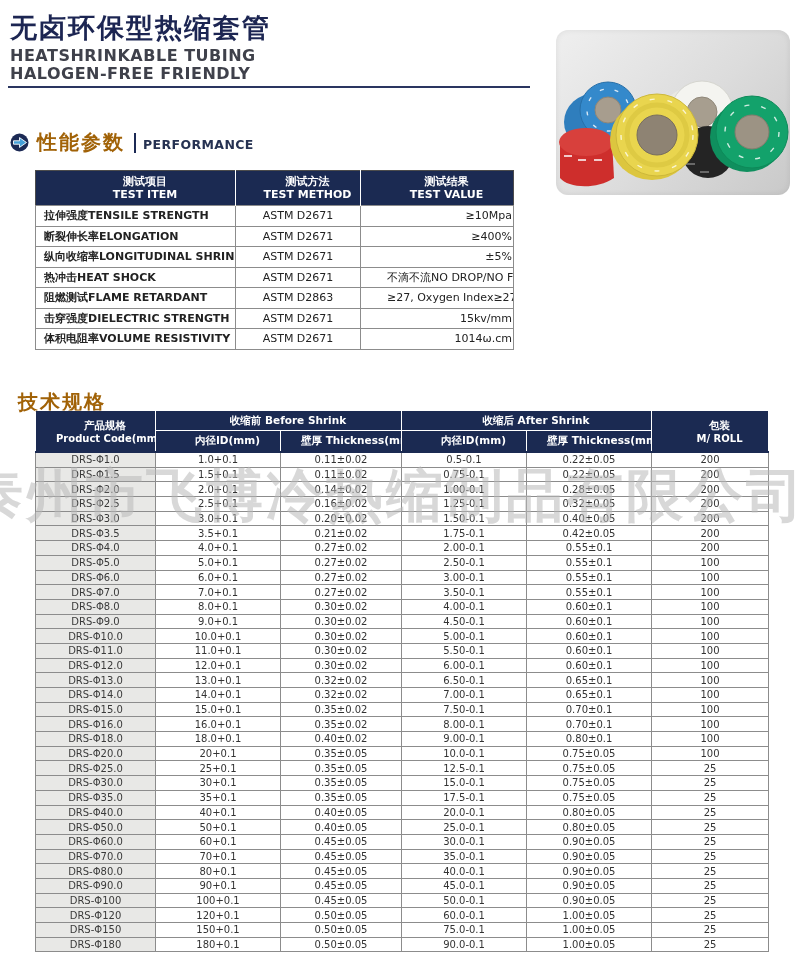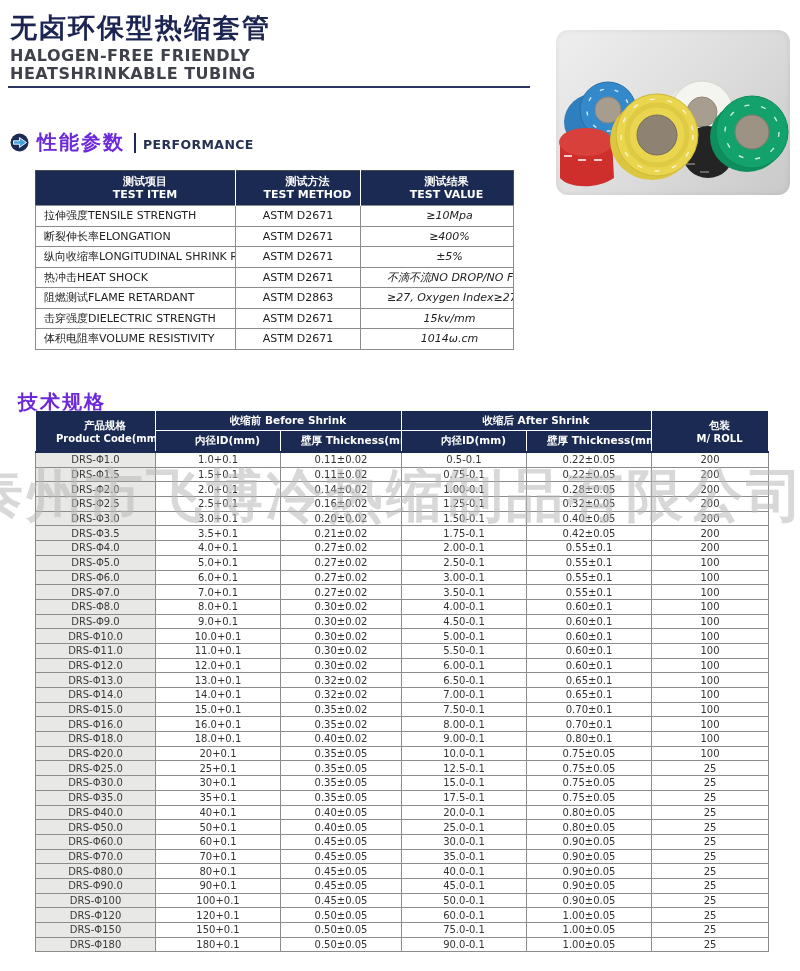--- a/index.html
+++ b/index.html
@@ -12,36 +12,36 @@
             line-height:18px;letter-spacing:.5px;font-weight:bold;}
   .header-rule{position:absolute;left:8px;top:86px;width:522px;height:2px;background:#2a3560;}
   
   .photo{position:absolute;left:556px;top:30px;width:234px;height:165px;border-radius:12px;
          background:linear-gradient(135deg,#efefef 0%,#dcdcdc 55%,#c9c9c9 100%);
          box-shadow:inset 0 0 6px rgba(0,0,0,.08);}
   .photo svg{display:block;}
   
   .section{position:absolute;left:10px;display:flex;align-items:center;height:26px;}
   .sec-perf{top:129px;} .sec-spec{top:389px;flex-direction:column;}
-  .sec-zh{font-size:20px;font-weight:bold;color:#6d28d9;margin-left:8px;letter-spacing:2px;}
+  .sec-zh{font-size:20px;font-weight:bold;color:#a16207;margin-left:8px;letter-spacing:2px;}
   .sec-bar{width:2px;height:20px;background:#1c2a55;margin:2px 7px 0 9px;}
   .sec-en{font-size:12.5px;font-weight:bold;color:#263252;letter-spacing:.4px;margin-top:4px;}
   
   table{border-collapse:collapse;table-layout:fixed;}
   th,td{overflow:hidden;white-space:nowrap;}
   thead th{background:#1b2a52;color:#fff;font-weight:bold;padding-left:20px;}
   
   .perf{position:absolute;left:35px;top:170px;width:478px;border:1px solid #4c4c4c;}
   .perf thead th{height:32px;font-size:11px;line-height:13px;
                  border-left:1px solid rgba(255,255,255,.45);}
   .perf thead th:first-child{border-left:none;}
   .perf td{height:17.5px;font-size:11px;color:#222;border:1px solid #8c8c8c;background:#fff;}
-  .perf td.pc1{text-align:left;padding-left:8px;}
+  .perf td.pc1{text-align:left;padding-left:8px;font-weight:bold;}
   .perf td.pc2{text-align:center;}
-  .perf td.pc3{text-align:center;padding-left:26px;font-style:italic;}
+  .perf td.pc3{text-align:right;padding-left:26px;}
   .hdr-zh,.hdr-en{display:block;}
   
   .spec{position:absolute;left:35px;top:410px;width:733px;border:1px solid #4c4c4c;}
   .spec thead th{font-size:10.5px;border:1px solid rgba(255,255,255,.4);}
   .spec thead tr.r1 th{height:17px;}
   .spec thead tr.r2 th{height:18px;}
   .spec thead{border-bottom:2px solid #1b2a52;}
   .spec td{height:13.7px;font-size:10px;line-height:13px;color:#333;text-align:center;
            border:1px solid #8c8c8c;background:#fff;padding:0;}
   .spec td.sc1{background:#e8e8e6;color:#3a3a3a;}
@@ -51,22 +51,22 @@
              color:#b9b9b9;opacity:.55;letter-spacing:3px;white-space:nowrap;z-index:6;
              pointer-events:none;}
 </style>
 </head>
 <body>
 
 <div class="page">
 
   <div class="title">无卤环保型热缩套管</div>
   <div class="subtitle">
+    <div>HEATSHRINKABLE TUBING</div>
     <div>HALOGEN-FREE FRIENDLY</div>
-    <div>HEATSHRINKABLE TUBING</div>
   </div>
   <div class="header-rule"></div>
 
   <div class="photo">
     <svg width="234" height="165" viewBox="0 0 234 165">
 
       <g>
         <ellipse cx="40" cy="92" rx="32" ry="29" fill="#2f7ebd"></ellipse>
         <circle cx="52" cy="80" r="28" fill="#3489cb" stroke="#276fa8" stroke-width="1"></circle>
         <circle cx="52" cy="80" r="21" fill="none" stroke="#ffffff" stroke-width="1.4" stroke-dasharray="4 11" opacity=".8"></circle>

